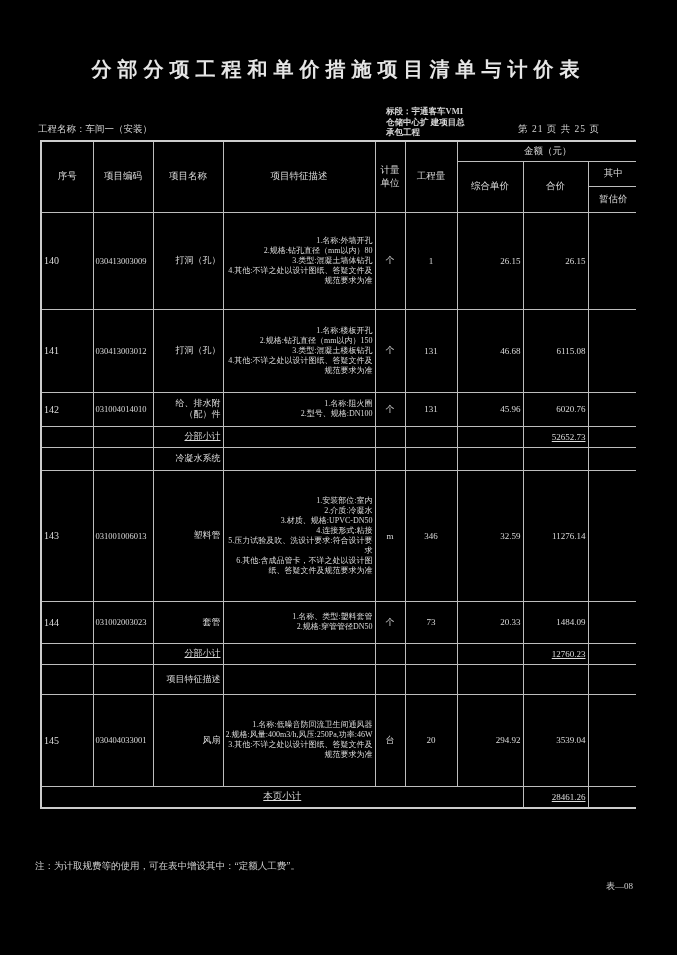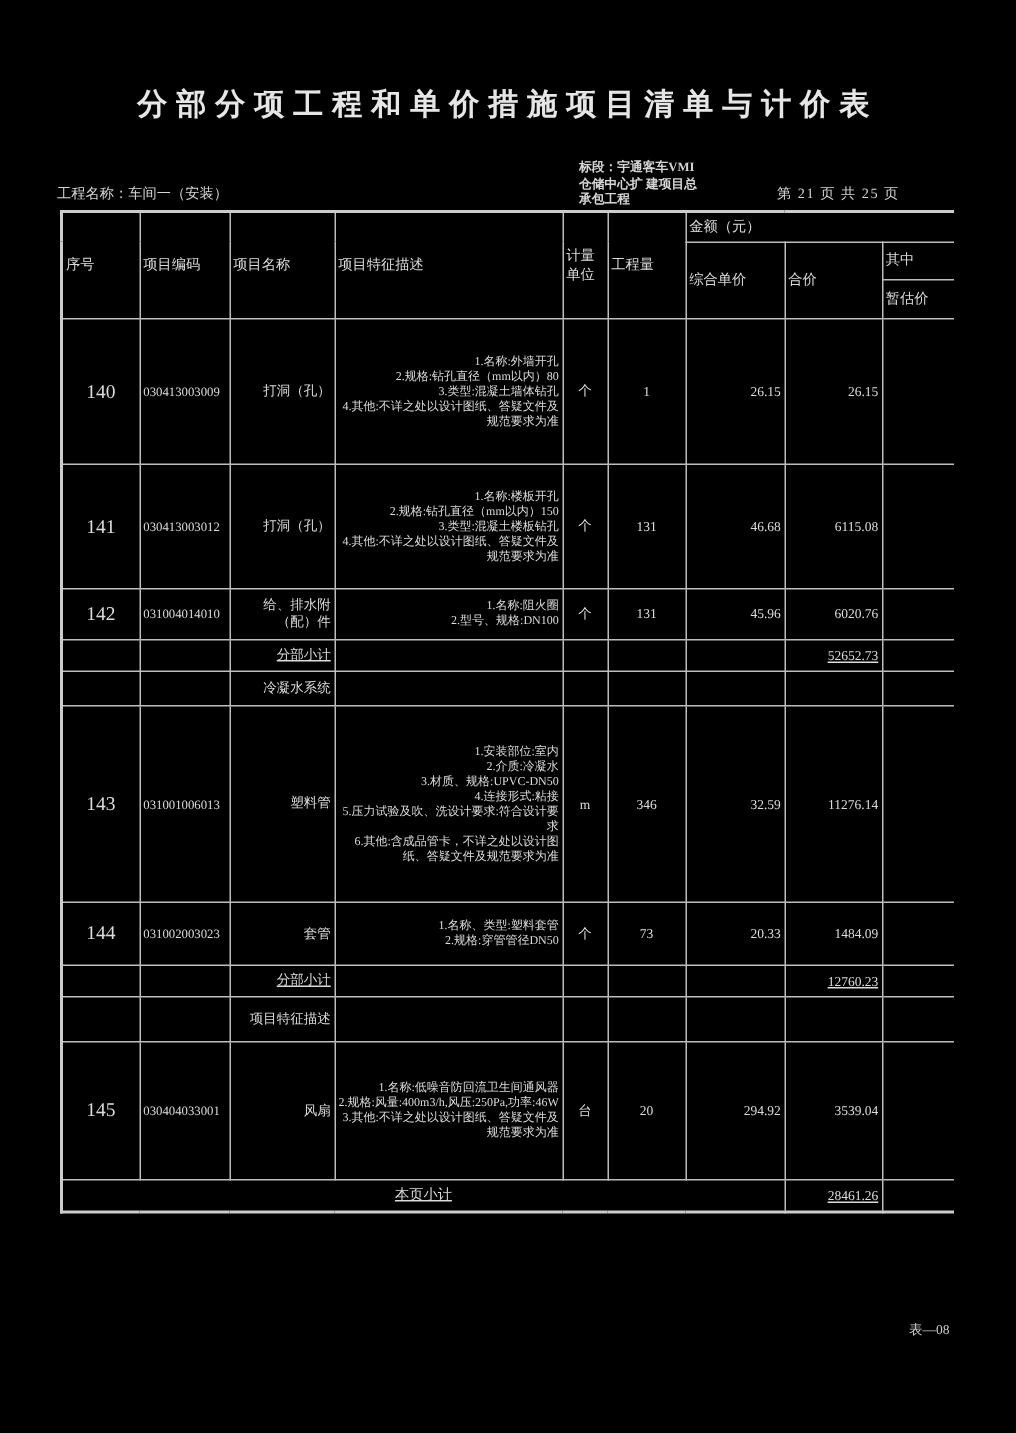--- a/index.html
+++ b/index.html
@@ -21,24 +21,24 @@
   table.boq{
     position:absolute;left:40px;top:140px;width:598px;
     border-collapse:collapse;table-layout:fixed;
     border:2px solid #cccccc;
   }
   table.boq th,table.boq td{
     border:1px solid #bdbdbd;color:#dcdcdc;
     padding:1px 2px;vertical-align:middle;overflow:hidden;
     font-weight:normal;
   }
-  table.boq th{font-size:9.5px;text-align:left;}
+  table.boq th{font-size:9.5px;text-align:center;}
   .h1{height:20px;}.h2{height:25px;}.h3{height:26px;}
   .pre{white-space:pre-line;font-weight:bold;}
-  .c-seq{font-size:13px;text-align:center;}
+  .c-seq{font-size:10px;}
   .c-code{font-size:8.5px;text-align:left;word-break:break-all;line-height:10px;}
   .c-name{font-size:9px;text-align:right;line-height:11px;}
   .c-feat{font-size:8px;text-align:right;line-height:10px;vertical-align:middle;white-space:pre-line;}
   .c-unit{font-size:9px;text-align:center;}
   .c-qty{font-size:9px;text-align:center;}
   .c-price{font-size:9px;text-align:right;padding-right:4px;}
   .c-center{font-size:9.5px;text-align:center;margin-top:38px;}
   .r140{height:97px;}.r141{height:83px;}.r142{height:34px;}
   .rsub1{height:21px;}.rsec1{height:23px;}
   .r143{height:131px;}.r144{height:42px;}
@@ -234,16 +234,17 @@
 
       <tr class="rtot row-pagetotal">
         <td colspan="7" class="c-center">本页小计</td>
         <td class="c-price">28461.26</td>
         <td></td>
       </tr>
 
     </tbody>
   </table>
 
+  <div class="note">注：为计取规费等的使用，可在表中增设其中：“定额人工费”。</div>
 
   <div class="form-code">表—08</div>
 
 </div>
 
 </body></html>

